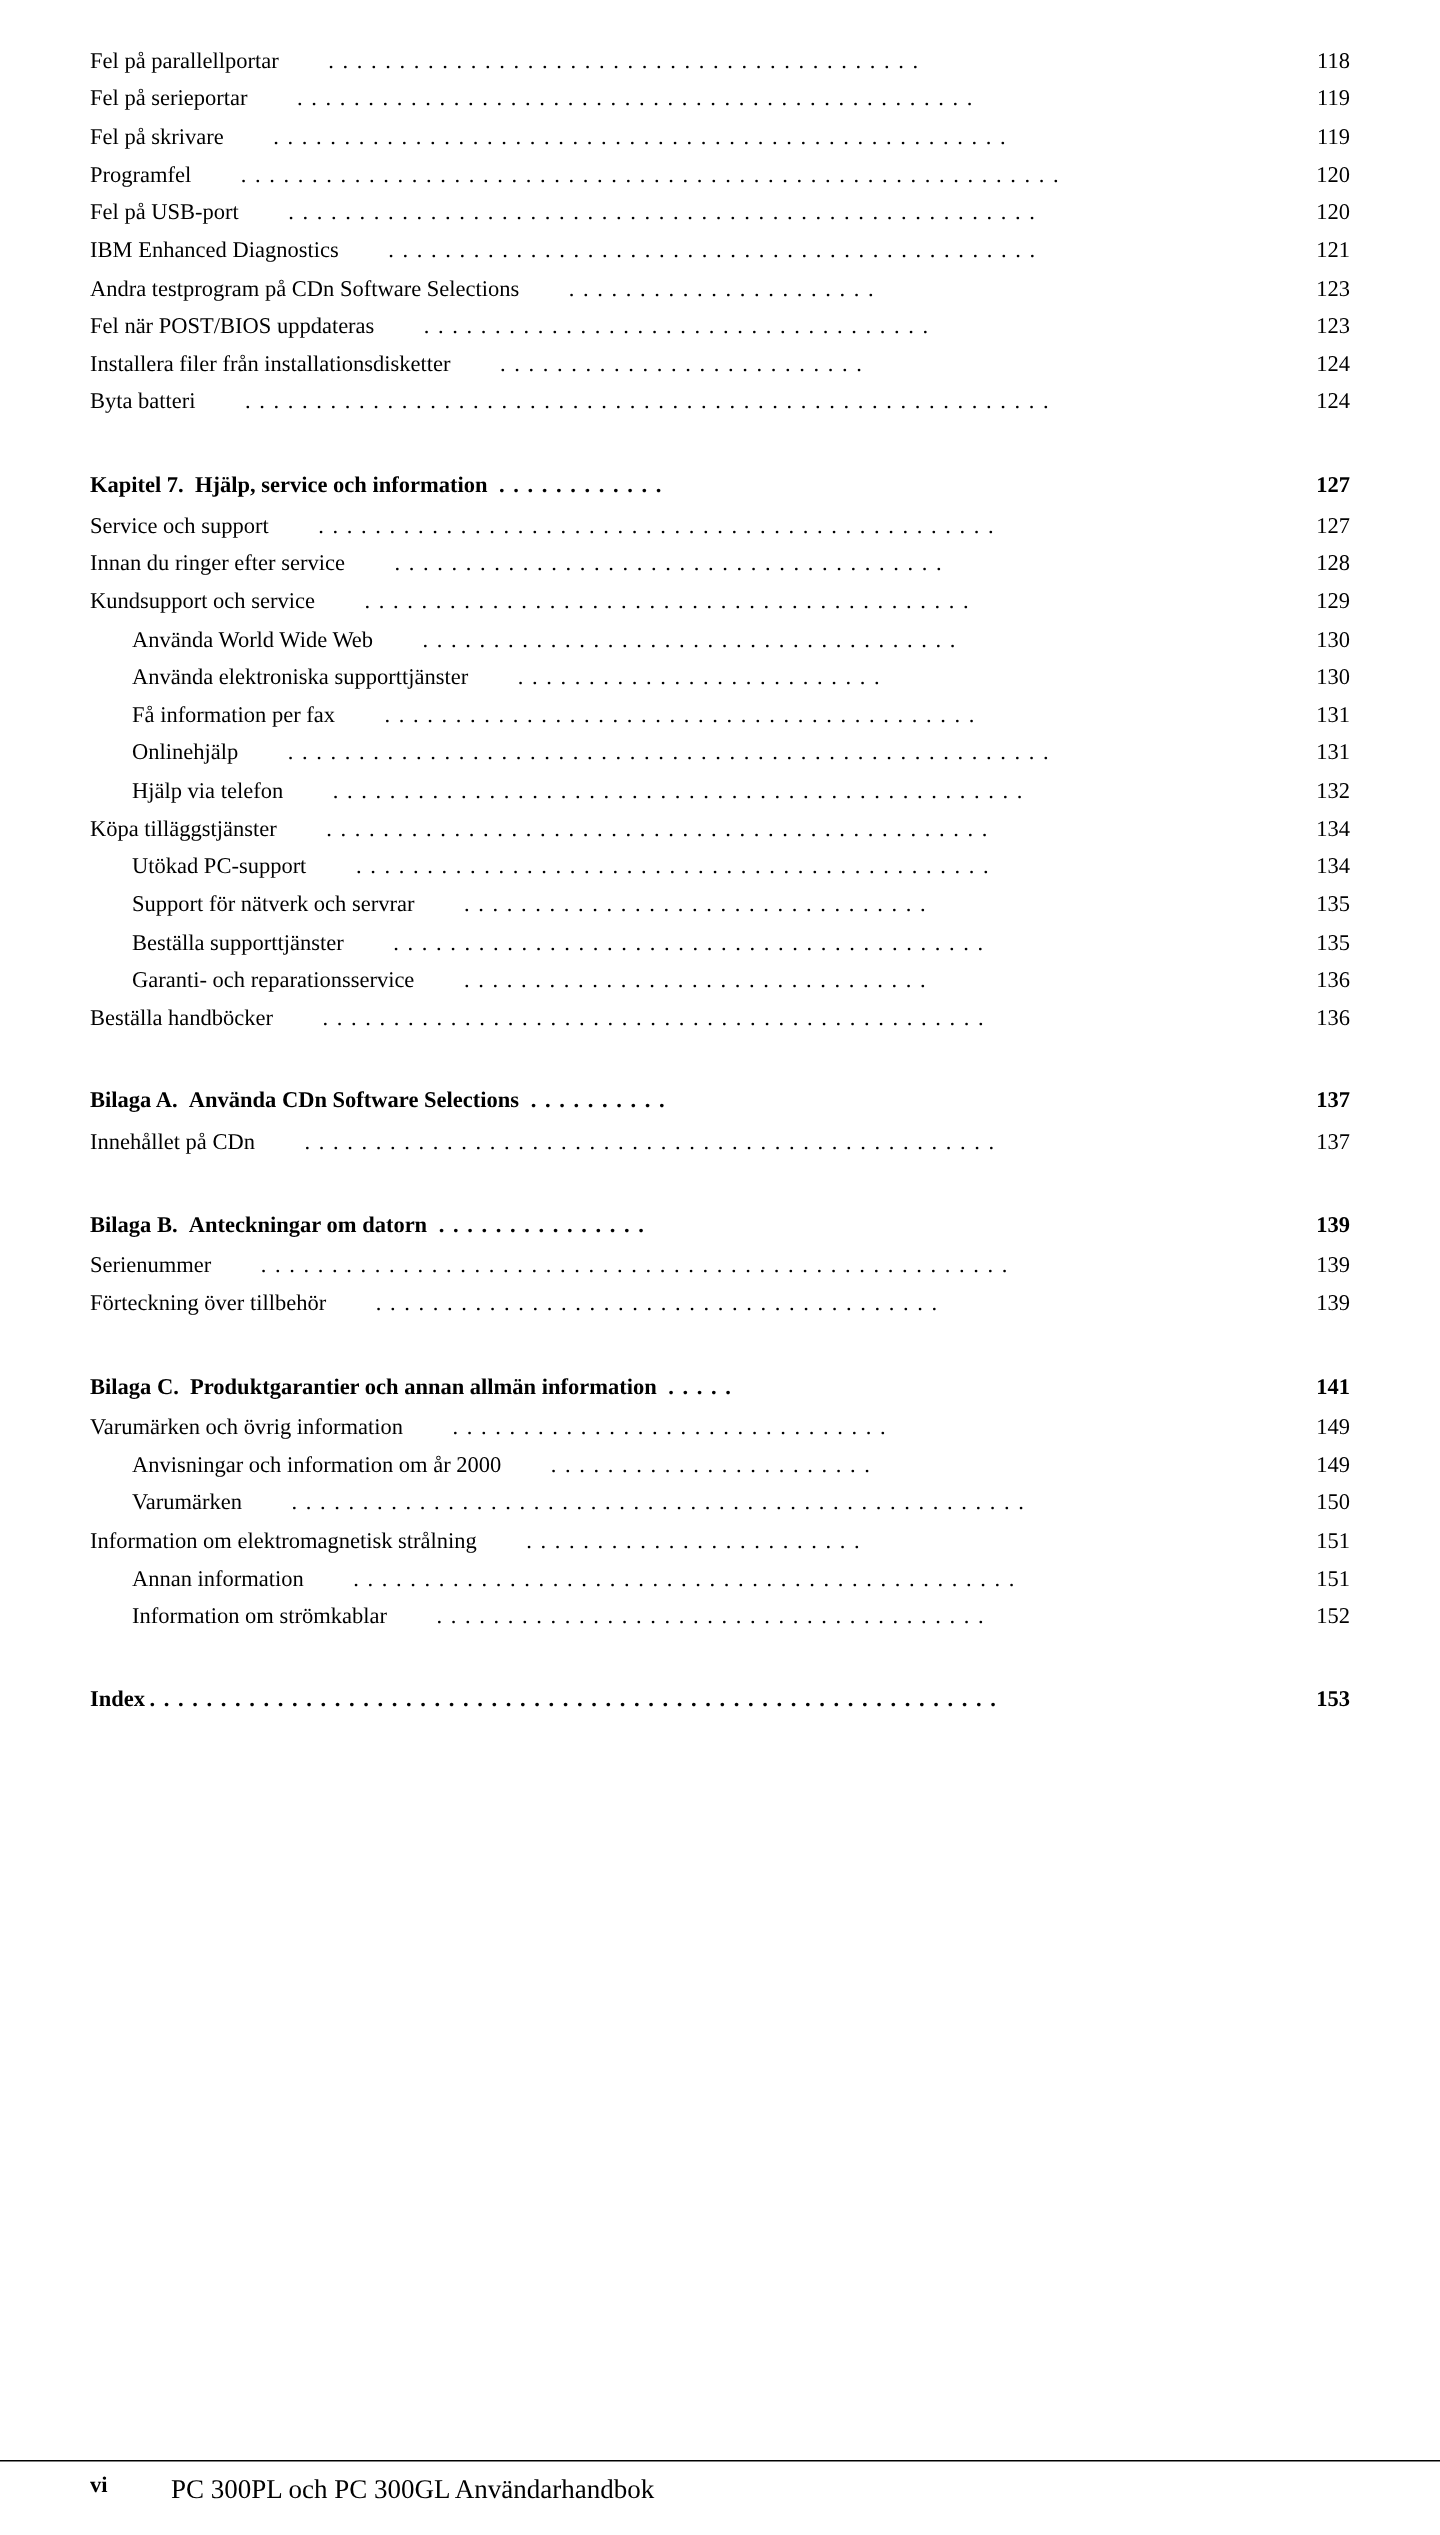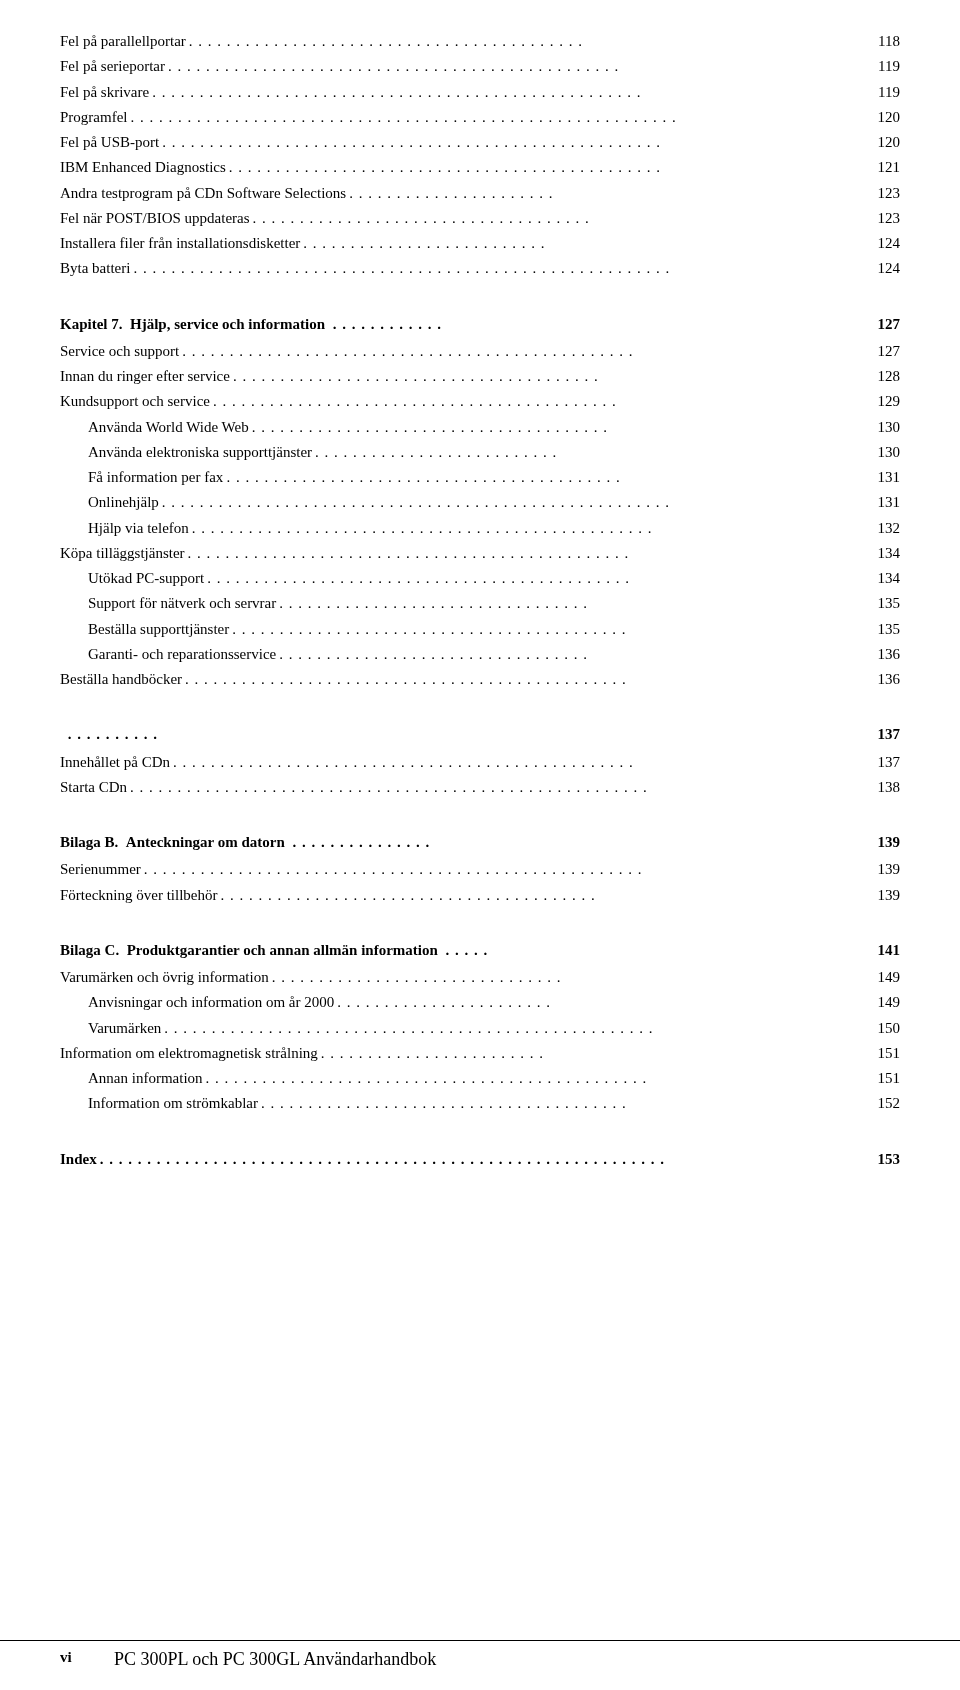--- a/index.html
+++ b/index.html
@@ -15,20 +15,21 @@
 
     .page-content {
       padding: 30px 60px 80px 60px;
     }
 
     .toc-entry {
       display: flex;
       align-items: center;
       margin-bottom: 2px;
       line-height: 1.55;
+      gap: 30px;
     }
 
     .toc-entry .entry-text {
       white-space: nowrap;
       flex-shrink: 0;
     }
 
     .toc-entry .dots {
       flex: 1;
       overflow: hidden;
@@ -231,32 +232,28 @@
   </div>
   <div class="toc-entry">
     <span class="entry-text">Beställa handböcker</span>
     <span class="dots">. . . . . . . . . . . . . . . . . . . . . . . . . . . . . . . . . . . . . . . . . . . . . . .</span>
     <span class="page-num">136</span>
   </div>
 
   <div class="blank-line"></div>
 
   <div class="section-heading">
+    <span class="entry-text">Bilaga A.&nbsp;&nbsp;<span style="font-weight:bold;">Använda CDn Software Selections</span></span>
     <span class="dots">&nbsp;. . . . . . . . . .</span>
     <span class="page-num">137</span>
   </div>
   <div class="toc-entry">
     <span class="entry-text">Innehållet på CDn</span>
     <span class="dots">. . . . . . . . . . . . . . . . . . . . . . . . . . . . . . . . . . . . . . . . . . . . . . . . .</span>
     <span class="page-num">137</span>
-  </div>
-  <div class="toc-entry">
-    <span class="entry-text">Starta CDn</span>
-    <span class="dots">. . . . . . . . . . . . . . . . . . . . . . . . . . . . . . . . . . . . . . . . . . . . . . . . . . . . . . .</span>
-    <span class="page-num">138</span>
   </div>
 
   <div class="blank-line"></div>
 
   <div class="section-heading">
     <span class="entry-text">Bilaga B.&nbsp;&nbsp;<span style="font-weight:bold;">Anteckningar om datorn</span></span>
     <span class="dots">&nbsp;. . . . . . . . . . . . . . .</span>
     <span class="page-num">139</span>
   </div>
   <div class="toc-entry">

